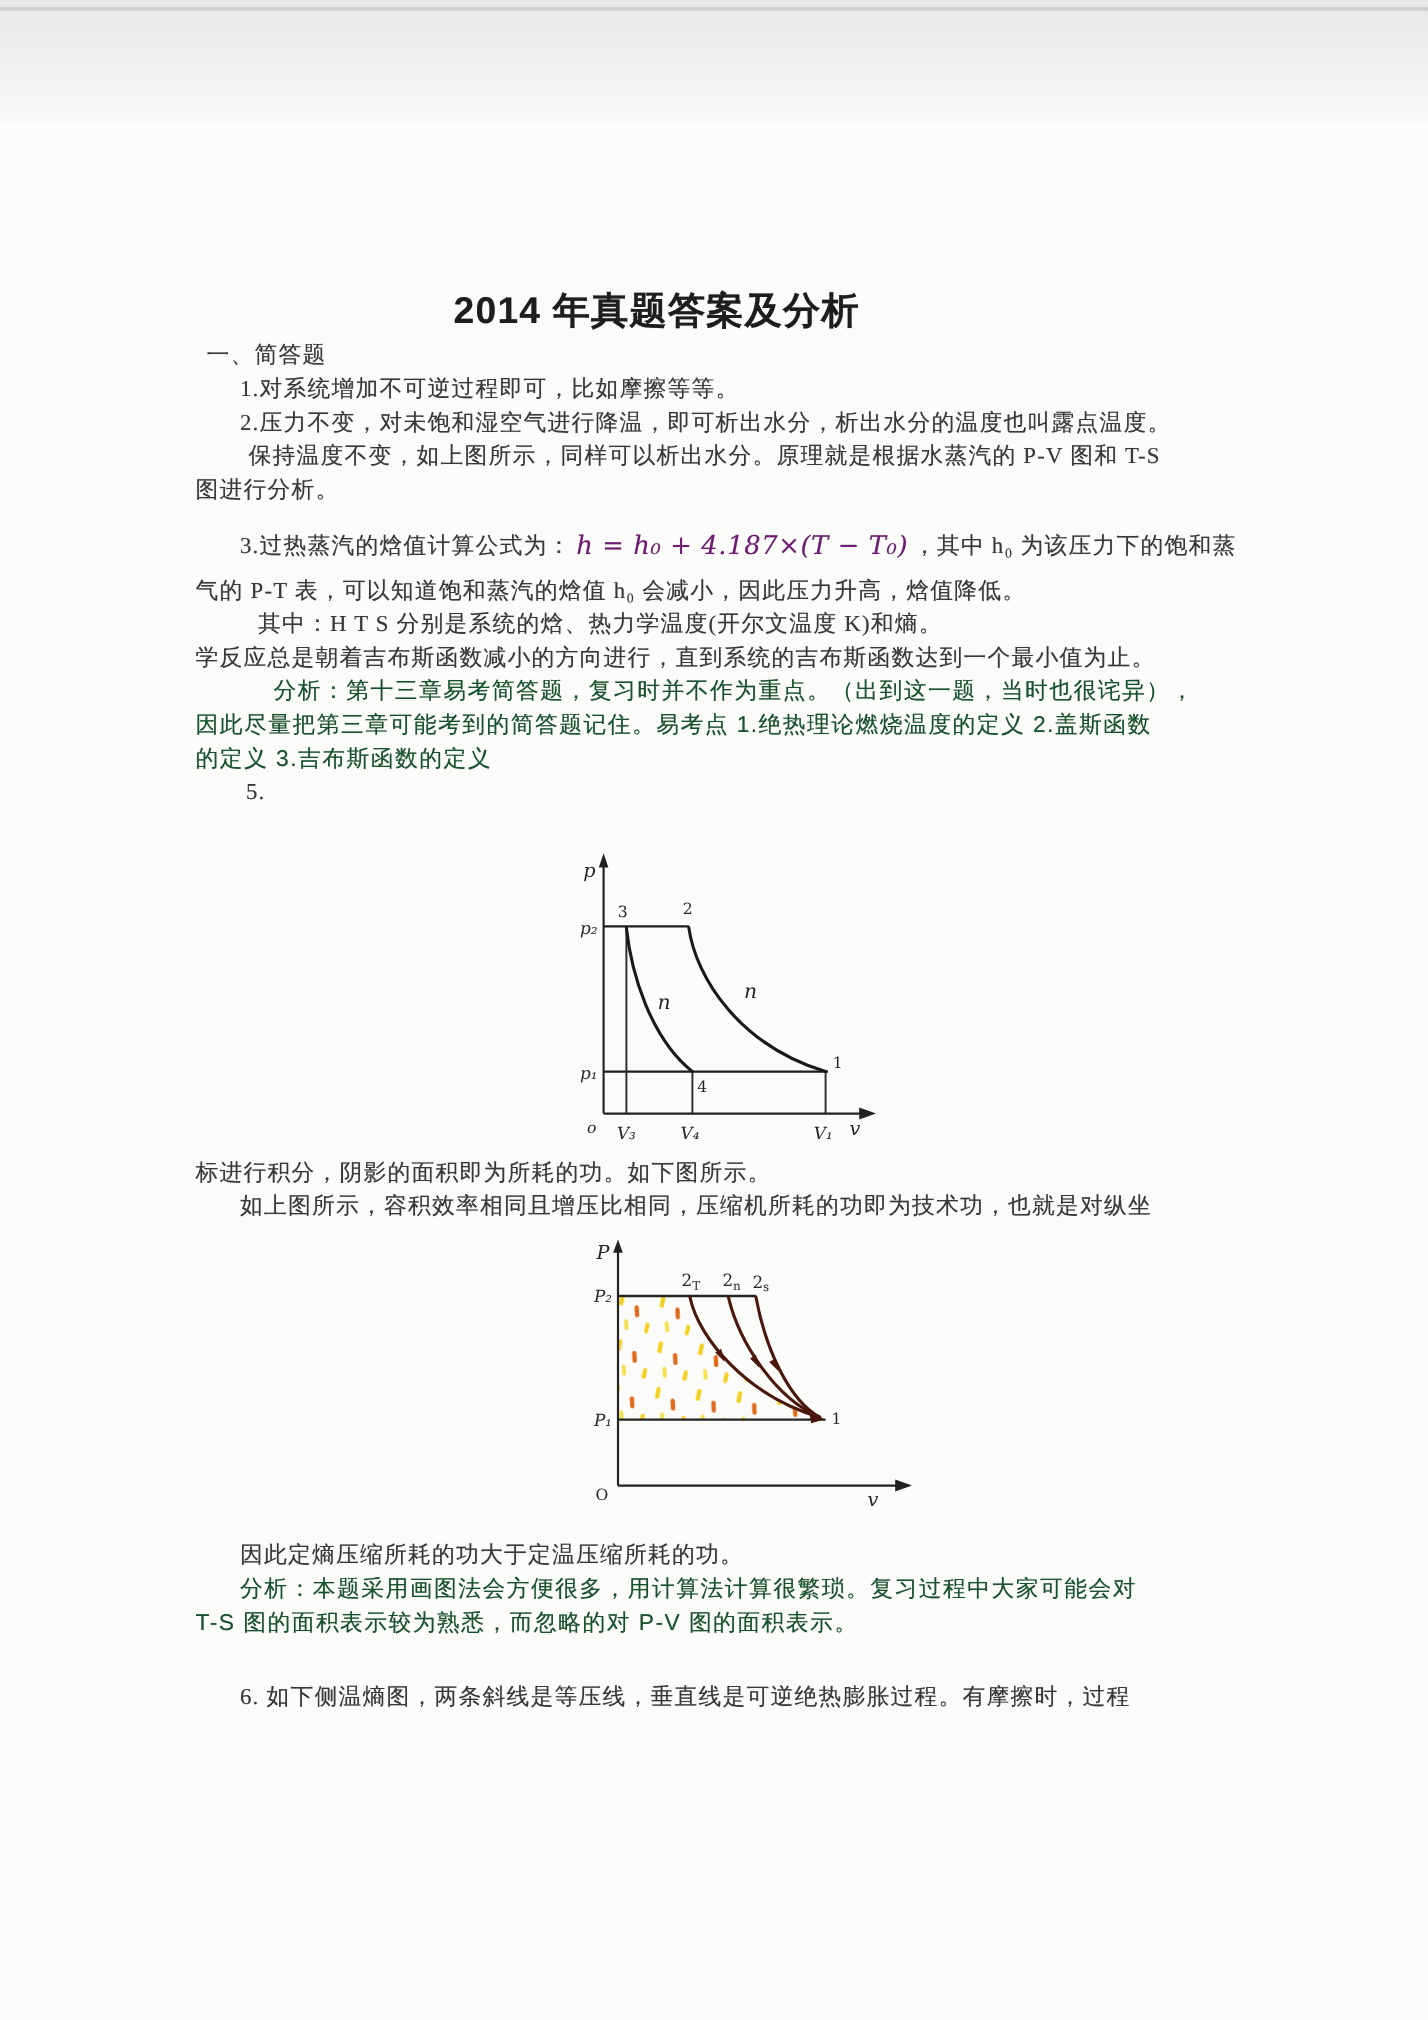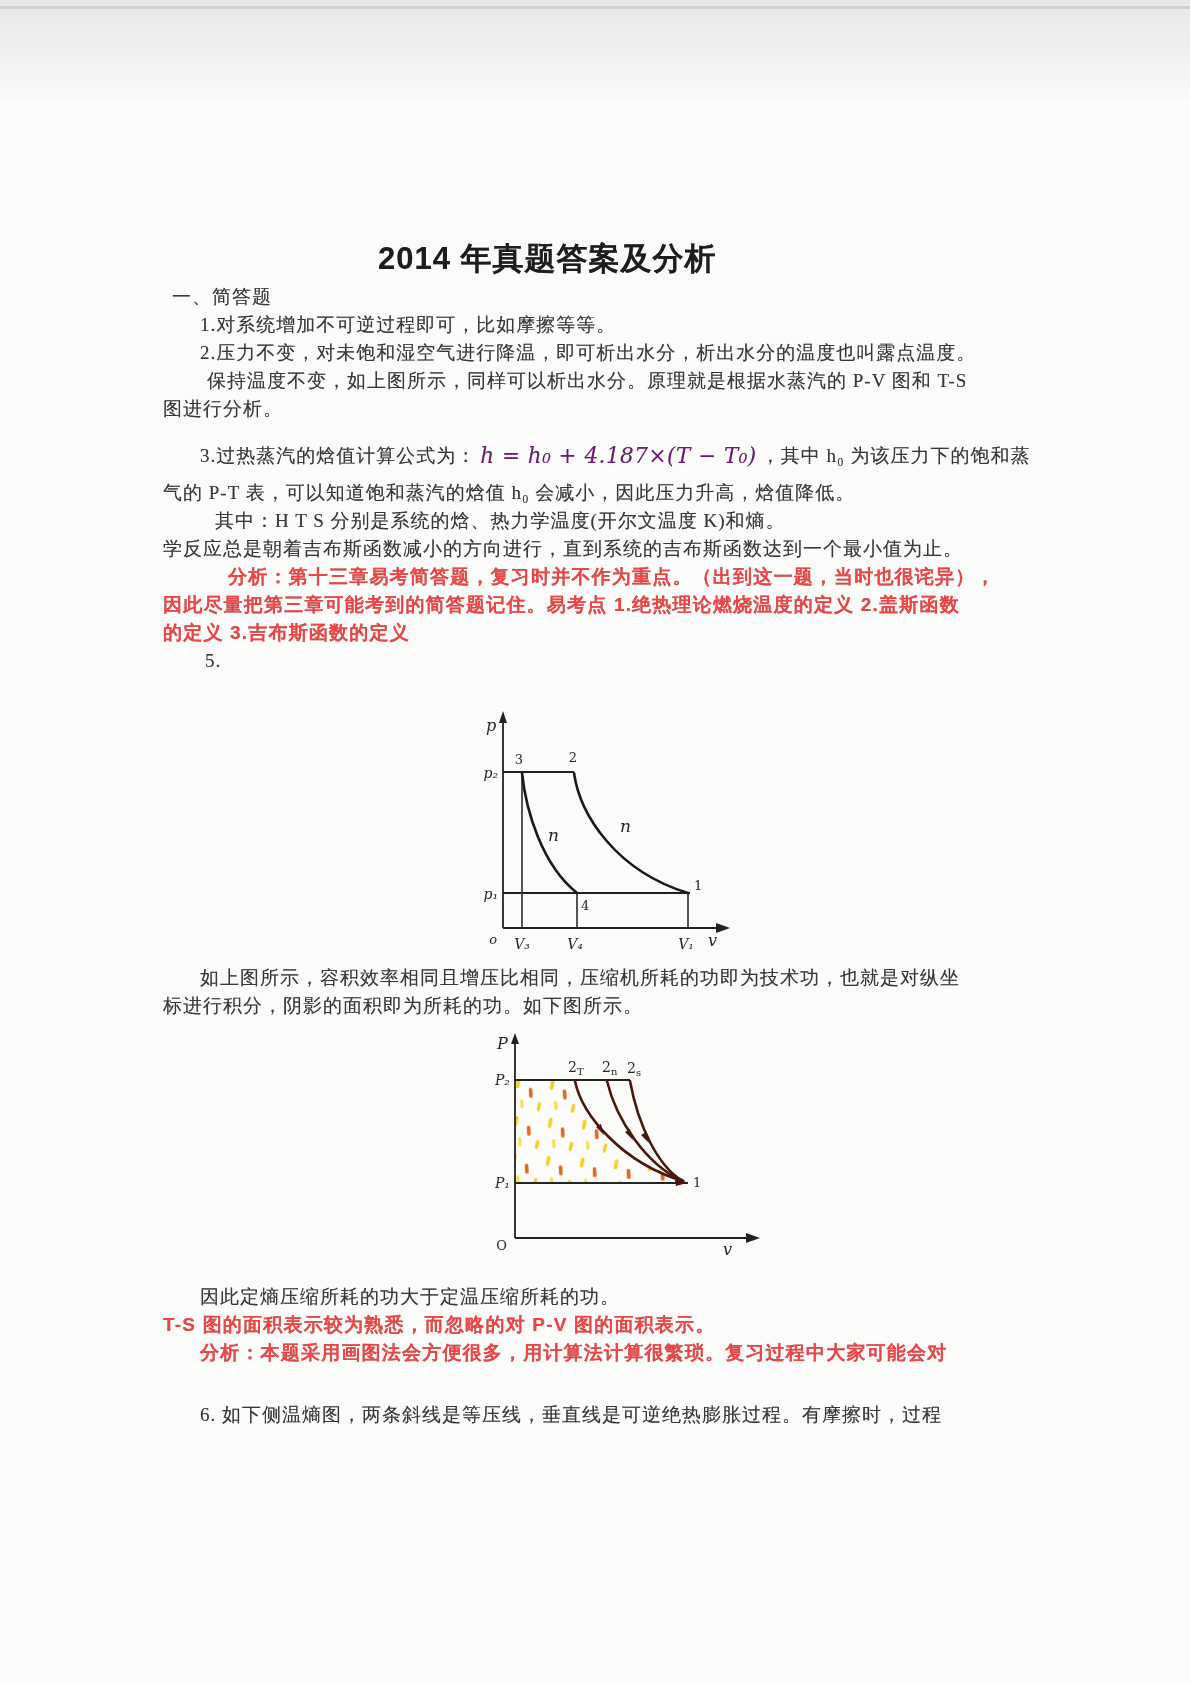--- a/index.html
+++ b/index.html
@@ -7,21 +7,21 @@
         font-family:"Liberation Serif","DejaVu Serif",serif;color:#383838;}
   .top-band{position:absolute;left:0;top:0;width:1190px;height:102px;
             background:linear-gradient(#e7e7e5,#f9f9f7);}
   .top-line{position:absolute;left:0;top:6px;width:1190px;height:3px;background:#c2c2c0;opacity:.65;}
   .title{position:absolute;left:378px;top:238px;margin:0;font-size:31px;letter-spacing:1px;
          font-family:"Liberation Sans","DejaVu Sans",sans-serif;font-weight:700;color:#1d1d1d;
          text-shadow:0 0 .6px rgba(30,30,30,.55);}
   .content{position:absolute;left:163px;top:283px;width:915px;}
   .line{font-size:19px;line-height:28px;letter-spacing:1px;white-space:nowrap;
         text-shadow:0 0 .6px rgba(70,70,70,.5);}
-  .b{font-family:"Liberation Sans","DejaVu Sans",sans-serif;font-weight:700;color:#ef4444;letter-spacing:1.2px;}
+  .b{font-family:"Liberation Sans","DejaVu Sans",sans-serif;font-weight:400;color:#14532d;letter-spacing:1.2px;}
   .i0{margin-left:0;} .i1{margin-left:37px;} .i2{margin-left:44px;} .i3{margin-left:52px;}
   .i4{margin-left:65px;} .i5{margin-left:42px;} .i6{margin-left:9px;}
   .mt34{margin-top:34px;}
   .fline{margin-top:10px;height:46px;display:flex;align-items:center;}
   .math{font-family:"DejaVu Serif","Liberation Serif",serif;font-style:italic;font-size:21.5px;
         letter-spacing:.5px;padding:0 4px;color:#701a75;}
   .diag{display:block;}
   #d1{margin:28px 0 0 277px;}
   #sec2{margin-top:6px;}
   #d2{margin:13px 0 0 317px;}
@@ -90,22 +90,22 @@
         <text x="254" y="187" font-size="13">1</text>
         <text x="57" y="241" font-size="13" font-style="italic" text-anchor="end">o</text>
         <text x="82" y="246" font-size="14" font-style="italic" text-anchor="middle">V₃</text>
         <text x="135" y="246" font-size="14" font-style="italic" text-anchor="middle">V₄</text>
         <text x="246" y="246" font-size="14" font-style="italic" text-anchor="middle">V₁</text>
         <text x="268" y="243" font-size="16" font-style="italic">v</text>
       </g>
     </svg>
 
     <div id="sec2">
+        <div class="line i0">标进行积分，阴影的面积即为所耗的功。如下图所示。</div>
         <div class="line i1">如上图所示，容积效率相同且增压比相同，压缩机所耗的功即为技术功，也就是对纵坐</div>
-        <div class="line i0">标进行积分，阴影的面积即为所耗的功。如下图所示。</div>
       </div>
 
     <svg id="d2" class="diag" width="300" height="230" viewBox="0 0 300 230">
       <defs>
         <pattern id="hl" width="34" height="38" patternUnits="userSpaceOnUse" patternTransform="rotate(3)">
           <rect x="5" y="5" width="3.6" height="10" rx="1.8" transform="rotate(8 7 10)" fill="#f3d01e"></rect>
           <rect x="18" y="14" width="3.6" height="10" rx="1.8" transform="rotate(-6 20 19)" fill="#e0691b"></rect>
           <rect x="27" y="28" width="3.4" height="9" rx="1.7" transform="rotate(10 29 33)" fill="#f3d01e"></rect>
           <rect x="10" y="26" width="3.2" height="9" rx="1.6" transform="rotate(-8 12 31)" fill="#f6e04a"></rect>
         </pattern>
@@ -143,18 +143,18 @@
         <text x="147" y="40" font-size="14"><tspan>2</tspan><tspan dy="3" font-size="10">s</tspan></text>
         <text x="30" y="155" font-size="14" font-style="italic" text-anchor="end">P₁</text>
         <text x="213" y="154" font-size="13">1</text>
         <text x="27" y="217" font-size="13" text-anchor="end">O</text>
         <text x="243" y="222" font-size="16" font-style="italic">v</text>
       </g>
     </svg>
 
     <div id="sec3">
         <div class="line i1">因此定熵压缩所耗的功大于定温压缩所耗的功。</div>
+        <div class="line i1 b">分析：本题采用画图法会方便很多，用计算法计算很繁琐。复习过程中大家可能会对</div>
         <div class="line i0 b">T-S 图的面积表示较为熟悉，而忽略的对 P-V 图的面积表示。</div>
-        <div class="line i1 b">分析：本题采用画图法会方便很多，用计算法计算很繁琐。复习过程中大家可能会对</div>
         <div class="line i1 mt34">6. 如下侧温熵图，两条斜线是等压线，垂直线是可逆绝热膨胀过程。有摩擦时，过程</div>
       </div>
   </div>
 </div>
 
 </body></html>

